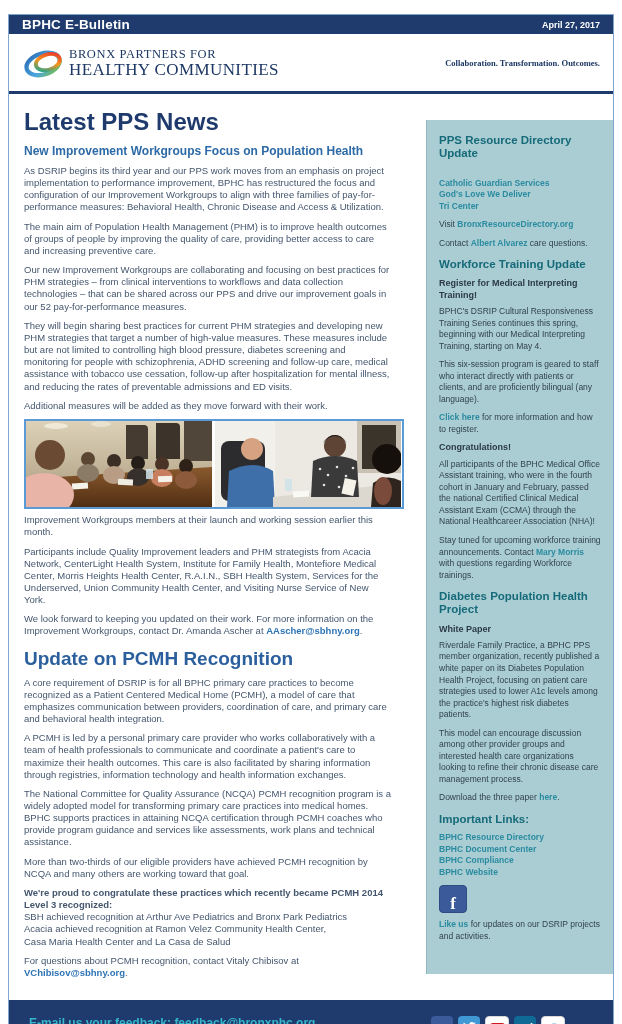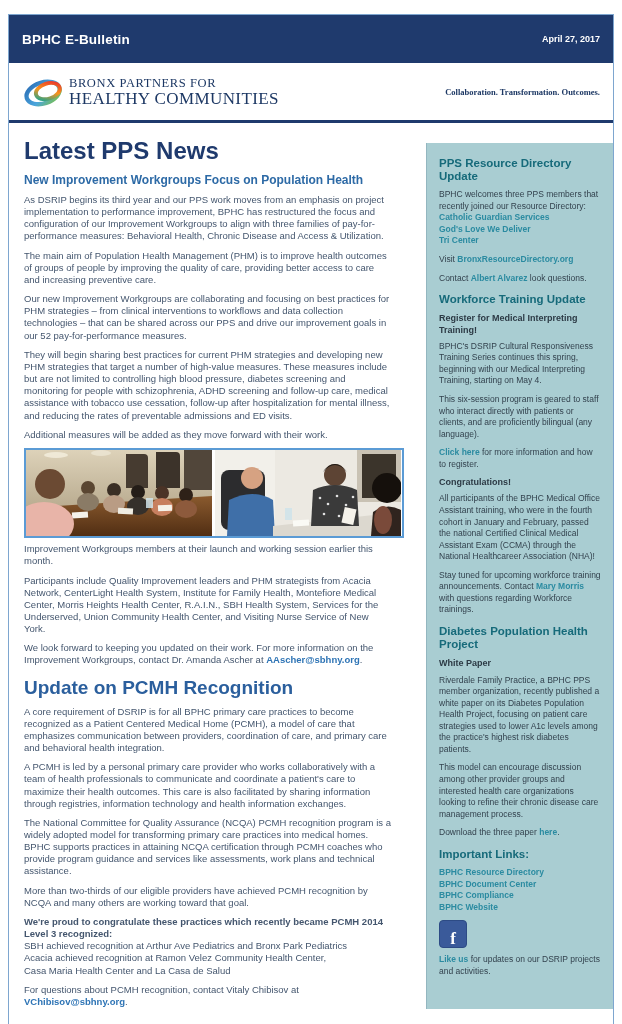--- a/index.html
+++ b/index.html
@@ -1,18 +1,18 @@
 <!DOCTYPE html>
 <html><head>
 <meta charset="utf-8">
 <style>
   html,body{margin:0;padding:0;background:#ffffff;width:622px;font-family:"Liberation Sans",sans-serif;}
   .wrapper{width:604px;margin:14px 8px 0 8px;border:1px solid #7ea6cf;background:#fff;}
   
-  .topbar{background:#1f3a6d;color:#fff;height:48px;display:flex;align-items:center;justify-content:space-between;padding:0 13px;}
+  .topbar{background:#1f3a6d;color:#fff;height:19px;display:flex;align-items:center;justify-content:space-between;padding:0 13px;}
   .topbar-title{font-size:13.5px;font-weight:bold;letter-spacing:.2px;}
   .topbar-date{font-size:9px;font-weight:bold;}
   
   .header{display:flex;align-items:center;justify-content:space-between;padding:10px 13px 9px 13px;border-bottom:3px solid #1f3a6d;background:#fff;}
   .brand{display:flex;align-items:center;gap:1px;}
   .brand-text{font-family:"Liberation Serif",serif;color:#1d3864;line-height:1.05;}
   .brand-l1{font-size:12.5px;letter-spacing:.6px;}
   .brand-l2{font-size:17px;letter-spacing:.4px;}
   .tagline{font-family:"Liberation Serif",serif;color:#1d3864;font-size:8.5px;font-weight:bold;}
   
@@ -193,23 +193,23 @@
           <p class="para"><span class="seg-plain">The National Committee for Quality Assurance (NCQA) PCMH recognition program is a widely adopted model for transforming primary care practices into medical homes. BPHC supports practices in attaining NCQA certification through PCMH coaches who provide program guidance and services like assessments, work plans and technical assistance.</span></p>
           <p class="para"><span class="seg-plain">More than two-thirds of our eligible providers have achieved PCMH recognition by NCQA and many others are working toward that goal.</span></p>
           <p class="para"><span class="seg-b">We're proud to congratulate these practices which recently became PCMH 2014 Level 3 recognized:</span><br><span class="seg-plain">SBH achieved recognition at Arthur Ave Pediatrics and Bronx Park Pediatrics</span><br><span class="seg-plain">Acacia achieved recognition at Ramon Velez Community Health Center,</span><br><span class="seg-plain">Casa Maria Health Center and La Casa de Salud</span></p>
           <p class="para"><span class="seg-plain">For questions about PCMH recognition, contact Vitaly Chibisov at </span><span class="seg-link">VChibisov@sbhny.org</span><span class="seg-plain">.</span></p>
         </div>
     </div>
 
     <aside class="sidebar">
       <div id="sidebar-blocks">
           <div class="sb-h3">PPS Resource Directory Update</div>
-          <p class="sb-p"><span class="seg-plain">BPHC welcomes three PPS members that recently joined our Resource Directory:</span><br><span class="seg-link">Catholic Guardian Services</span><br><span class="seg-link">God's Love We Deliver</span><br><span class="seg-link">Tri Center</span></p>
+          <p class="sb-p"><br><span class="seg-link">Catholic Guardian Services</span><br><span class="seg-link">God's Love We Deliver</span><br><span class="seg-link">Tri Center</span></p>
           <p class="sb-p"><span class="seg-plain">Visit </span><span class="seg-link">BronxResourceDirectory.org</span></p>
-          <p class="sb-p"><span class="seg-plain">Contact </span><span class="seg-link">Albert Alvarez</span><span class="seg-plain"> look questions.</span></p>
+          <p class="sb-p"><span class="seg-plain">Contact </span><span class="seg-link">Albert Alvarez</span><span class="seg-plain"> care questions.</span></p>
           <div class="sb-h3">Workforce Training Update</div>
           <div class="sb-h4">Register for Medical Interpreting Training!</div>
           <p class="sb-p"><span class="seg-plain">BPHC's DSRIP Cultural Responsiveness Training Series continues this spring, beginning with our Medical Interpreting Training, starting on May 4.</span></p>
           <p class="sb-p"><span class="seg-plain">This six-session program is geared to staff who interact directly with patients or clients, and are proficiently bilingual (any language).</span></p>
           <p class="sb-p"><span class="seg-link">Click here</span><span class="seg-plain"> for more information and how to register.</span></p>
           <div class="sb-h4">Congratulations!</div>
           <p class="sb-p"><span class="seg-plain">All participants of the BPHC Medical Office Assistant training, who were in the fourth cohort in January and February, passed the national Certified Clinical Medical Assistant Exam (CCMA) through the National Healthcareer Association (NHA)!</span></p>
           <p class="sb-p"><span class="seg-plain">Stay tuned for upcoming workforce training announcements. Contact </span><span class="seg-link">Mary Morris</span><span class="seg-plain"> with questions regarding Workforce trainings.</span></p>
           <div class="sb-h3">Diabetes Population Health Project</div>
           <div class="sb-h4">White Paper</div>

